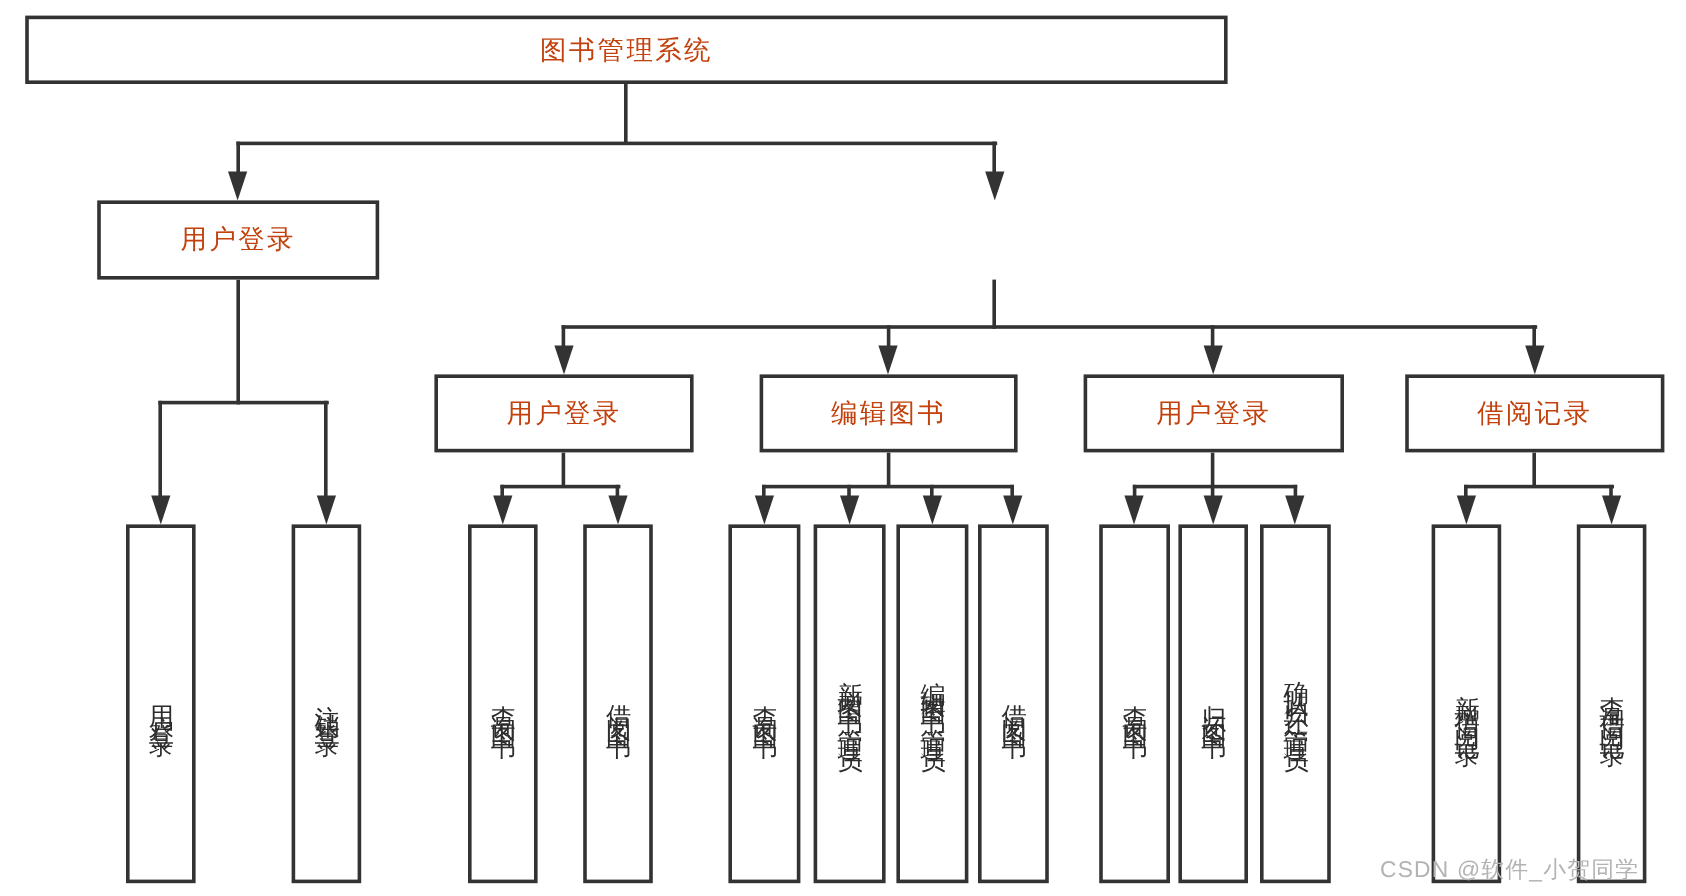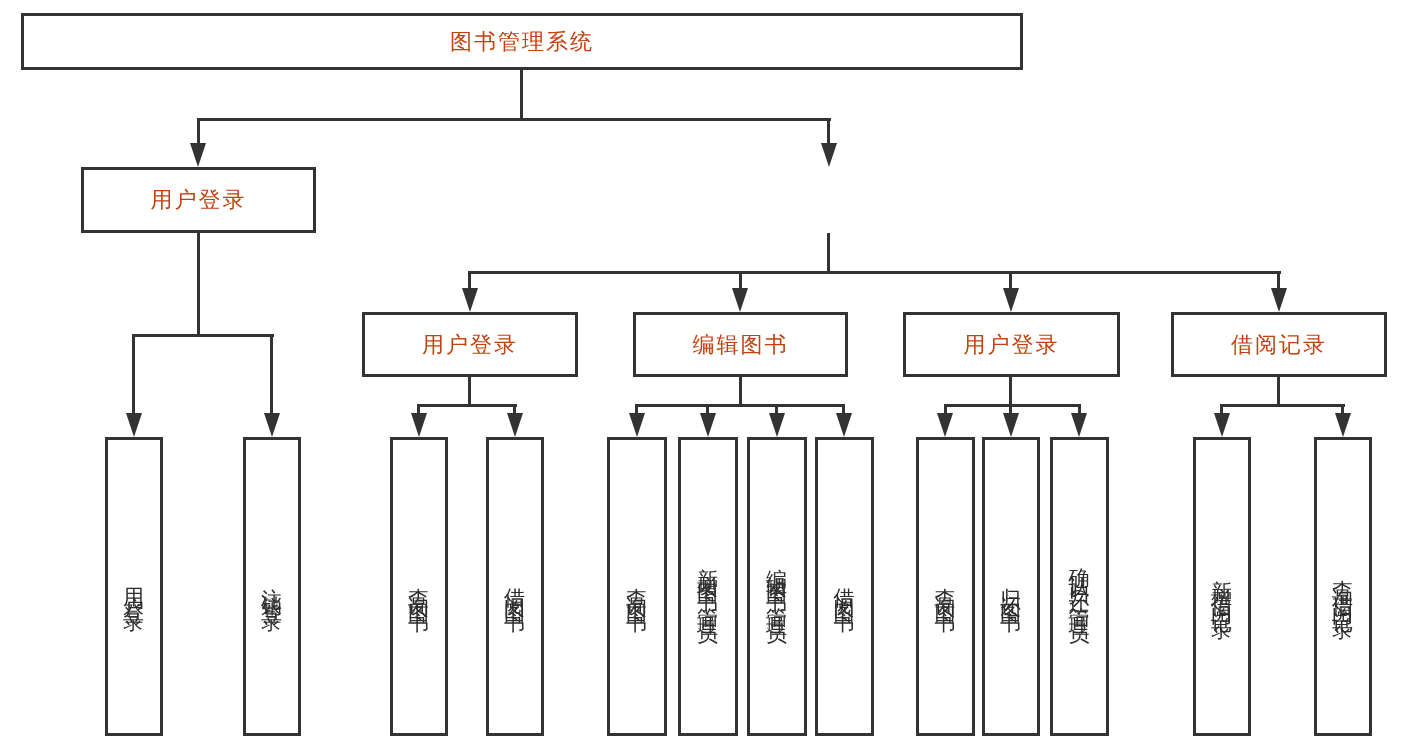--- a/index.html
+++ b/index.html
@@ -175,14 +175,15 @@
   <div class="vline" style="left:1078px;top:404px;height:12px;"></div>
   <div class="arrow" style="left:1071px;top:413px;"></div>
 
   <div class="vline" style="left:1277px;top:377px;height:29px;"></div>
   <div class="hline" style="left:1220px;top:404px;width:125px;"></div>
   <div class="vline" style="left:1220px;top:404px;height:12px;"></div>
   <div class="arrow" style="left:1214px;top:413px;"></div>
   <div class="vline" style="left:1341px;top:404px;height:12px;"></div>
   <div class="arrow" style="left:1335px;top:413px;"></div>
 
+  <div class="watermark">CSDN @软件_小贺同学</div>
 
 </div>
 
 </body></html>

